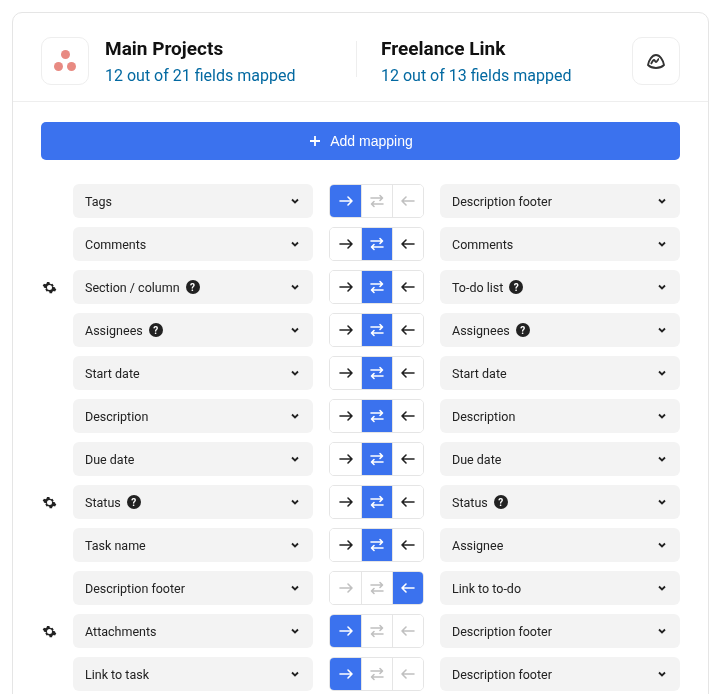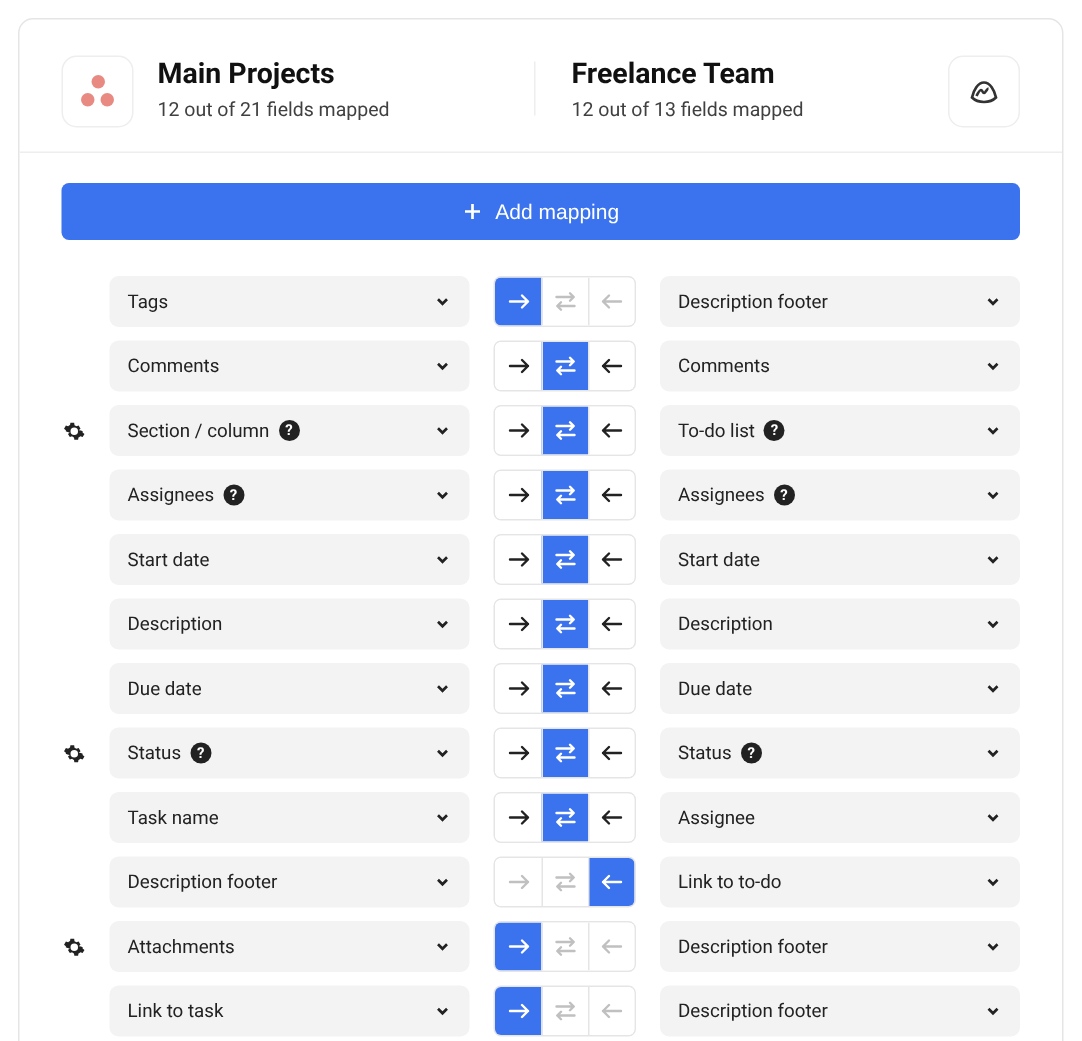--- a/index.html
+++ b/index.html
@@ -7,21 +7,21 @@
 .card{border:1px solid #e5e5e5;border-radius:10px;padding:24px 28px;width:697px}
 .header{display:flex;align-items:flex-start;gap:16px;margin-bottom:12px}
 .logo-box{width:48px;height:48px;border:1px solid #eee;border-radius:10px;display:flex;align-items:center;justify-content:center;flex:none}
 .asana-dots{width:24px;height:24px;position:relative}
 .asana-dots span{position:absolute;width:9px;height:9px;border-radius:50%;background:#e88a82}
 .asana-dots span:nth-child(1){top:1px;left:7.5px}
 .asana-dots span:nth-child(2){bottom:2px;left:1px}
 .asana-dots span:nth-child(3){bottom:2px;right:1px}
 .proj{flex:1}
 .proj h3{font-size:19px;font-weight:700;color:#111;margin-bottom:6px}
-.proj .sub{font-size:13px;color:#404040}
+.proj .sub{font-size:16px;color:#0369a1}
 .sep{width:1px;height:36px;background:#eee;margin:4px 8px 0 0}
 .right-logo{width:48px;height:48px;border:1px solid #eee;border-radius:10px;display:flex;align-items:center;justify-content:center;flex:none}
 .hr{height:1px;background:#eee;margin:16px -28px 20px -28px}
 .add-btn{width:100%;background:#3b72ee;color:#fff;border:none;border-radius:5px;padding:11px;font-size:14px;font-weight:500;display:flex;align-items:center;justify-content:center;gap:8px;cursor:pointer;margin-bottom:24px}
 .rows{display:flex;flex-direction:column;gap:9px}
 .row{display:flex;align-items:center;gap:16px}
 .gear-col{width:16px;flex:none;display:flex;justify-content:center}
 .field{flex:1;background:#f3f3f3;border-radius:6px;height:34px;display:flex;align-items:center;padding:0 12px;cursor:pointer}
 .field-label{font-size:12.5px;color:#222;flex:1;display:flex;align-items:center;gap:6px}
 .info-badge{width:14px;height:14px;border-radius:50%;background:#222;color:#fff;font-size:10px;font-weight:700;display:inline-flex;align-items:center;justify-content:center;flex:none}
@@ -46,21 +46,21 @@
           <span></span>
           <span></span>
         </div>
     </div>
     <div class="proj">
       <h3>Main Projects</h3>
       <div class="sub">12 out of 21 fields mapped</div>
     </div>
     <div class="sep"></div>
     <div class="proj">
-      <h3>Freelance Team</h3>
+      <h3>Freelance Link</h3>
       <div class="sub">12 out of 13 fields mapped</div>
     </div>
     <div class="right-logo">
       <svg width="24" height="24" viewBox="0 0 24 24" fill="none" stroke="#333" stroke-width="1.8">
           <path d="M4 16c1-5 4-10 8-10s7 5 8 10c-2 2-5 3-8 3s-6-1-8-3z"></path>
           <path d="M7 15c1-2 2-4 3-4s1 2 2 2 2-3 3-3"></path>
         </svg>
     </div>
   </div>
 

